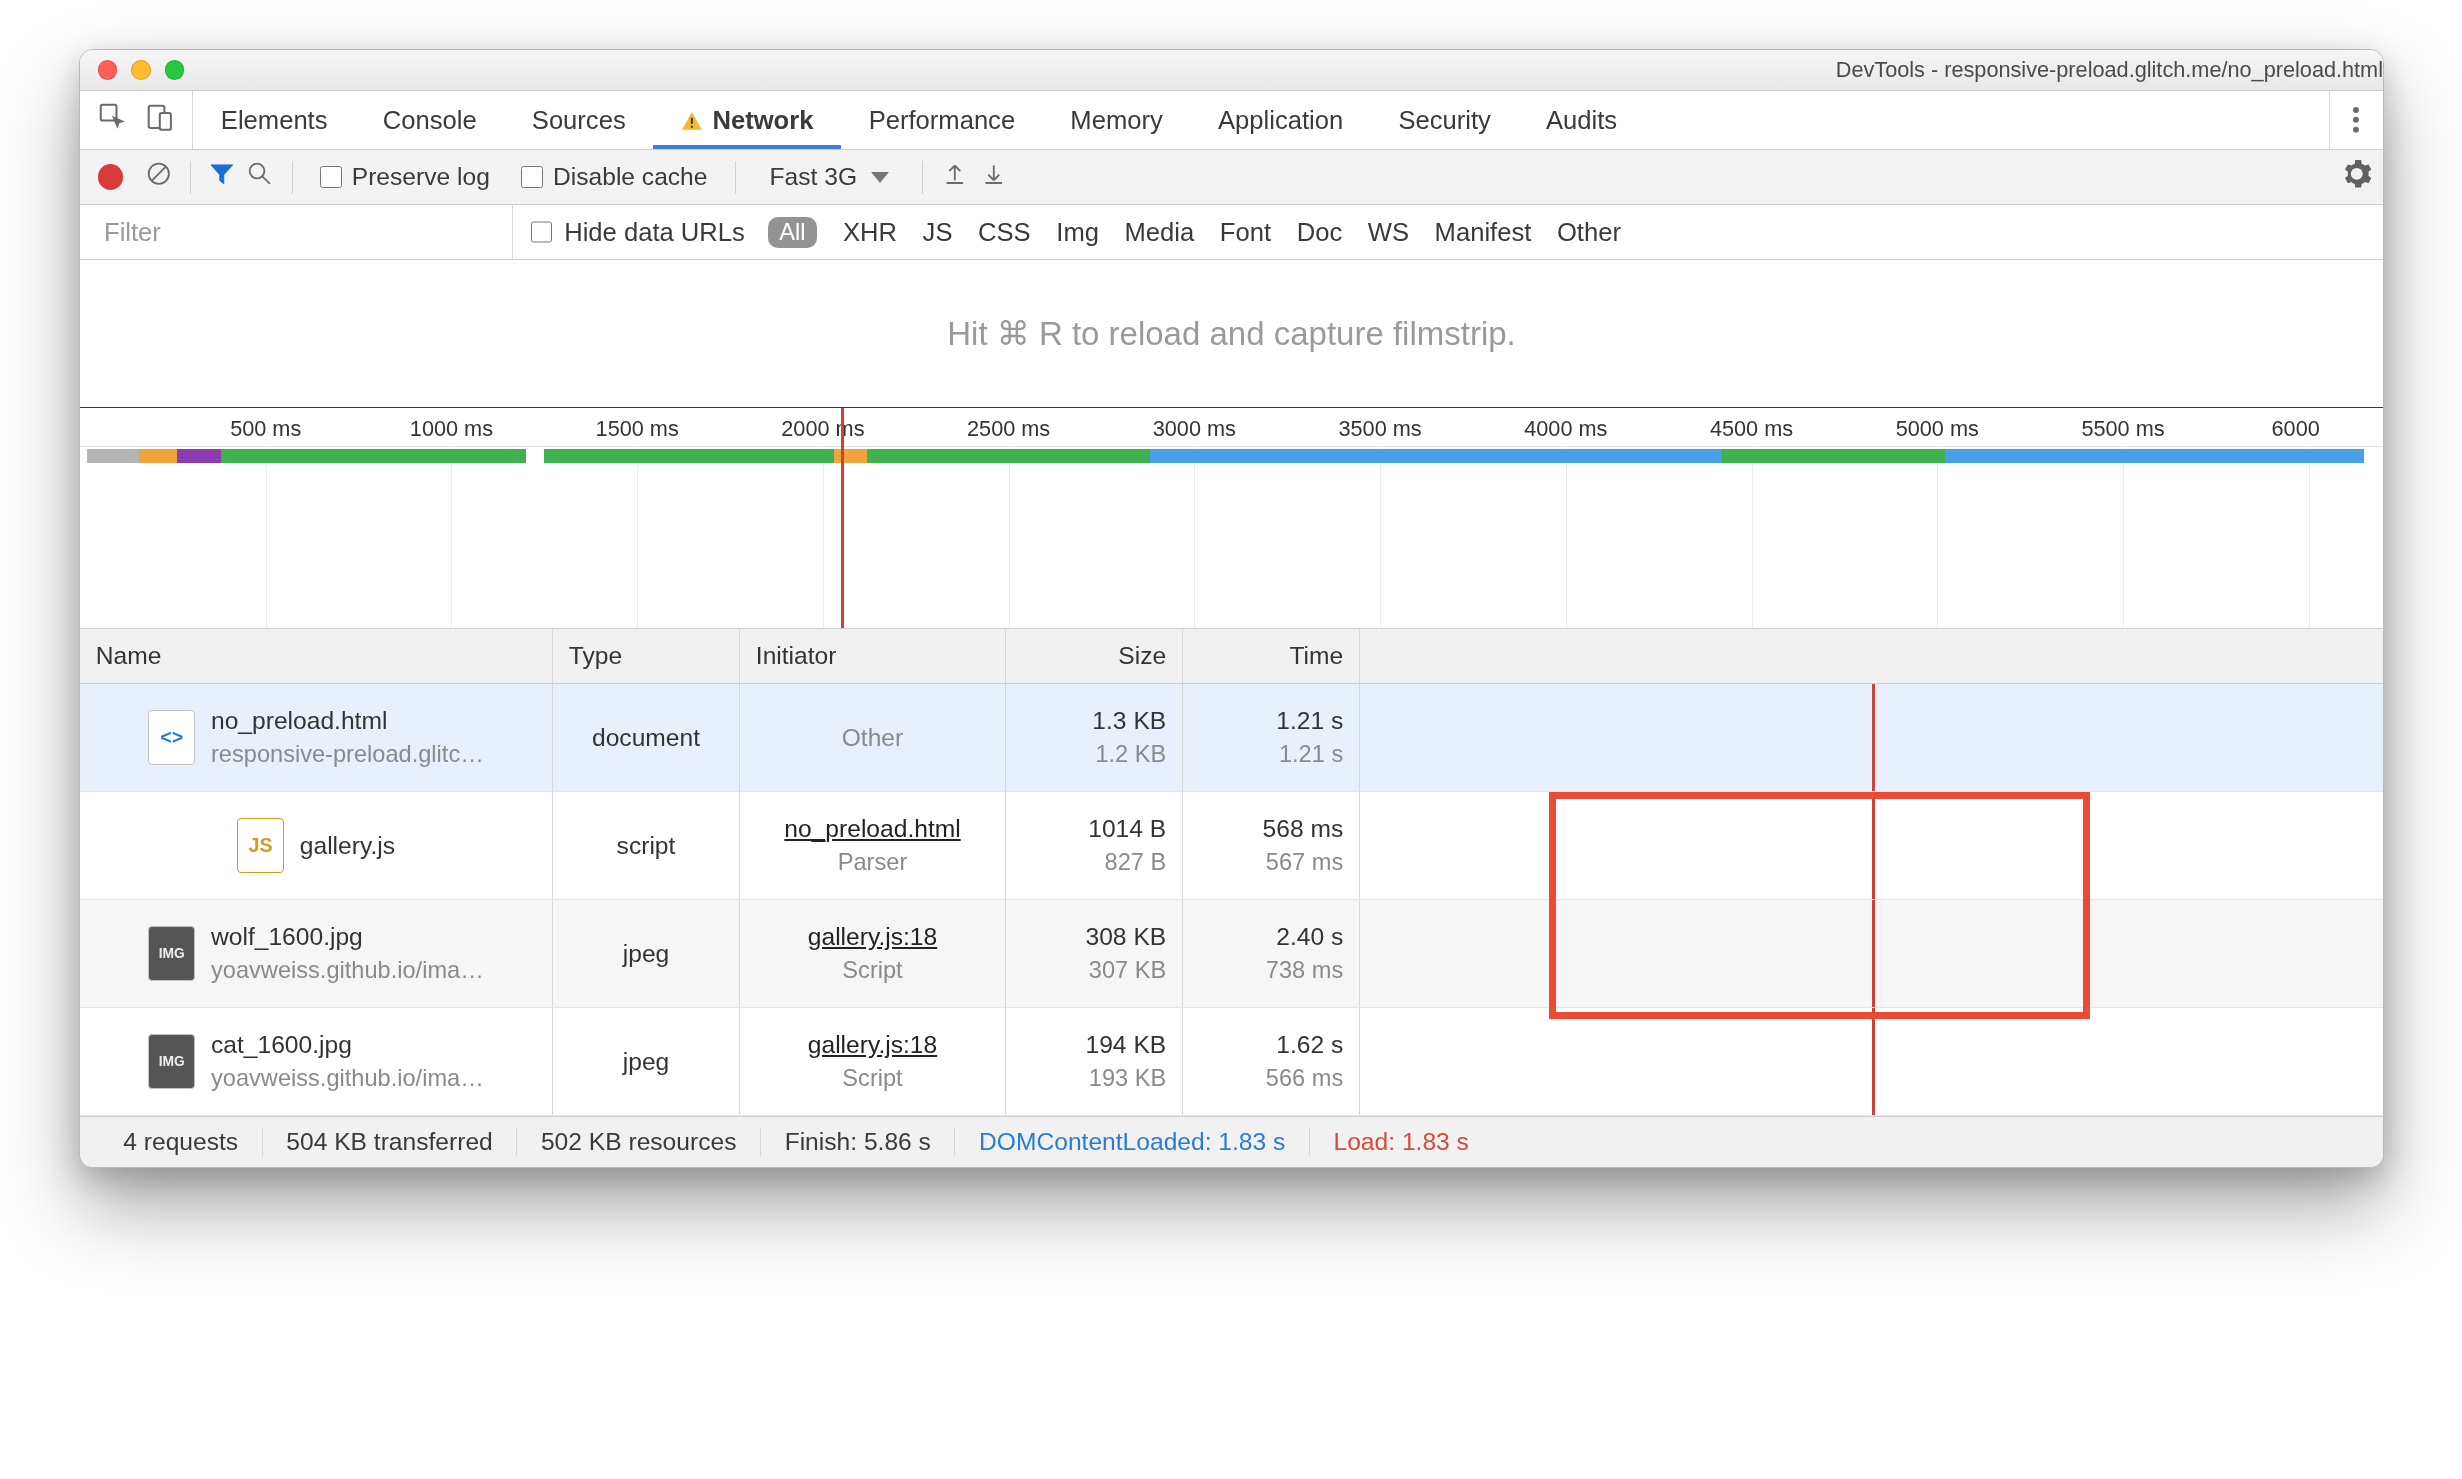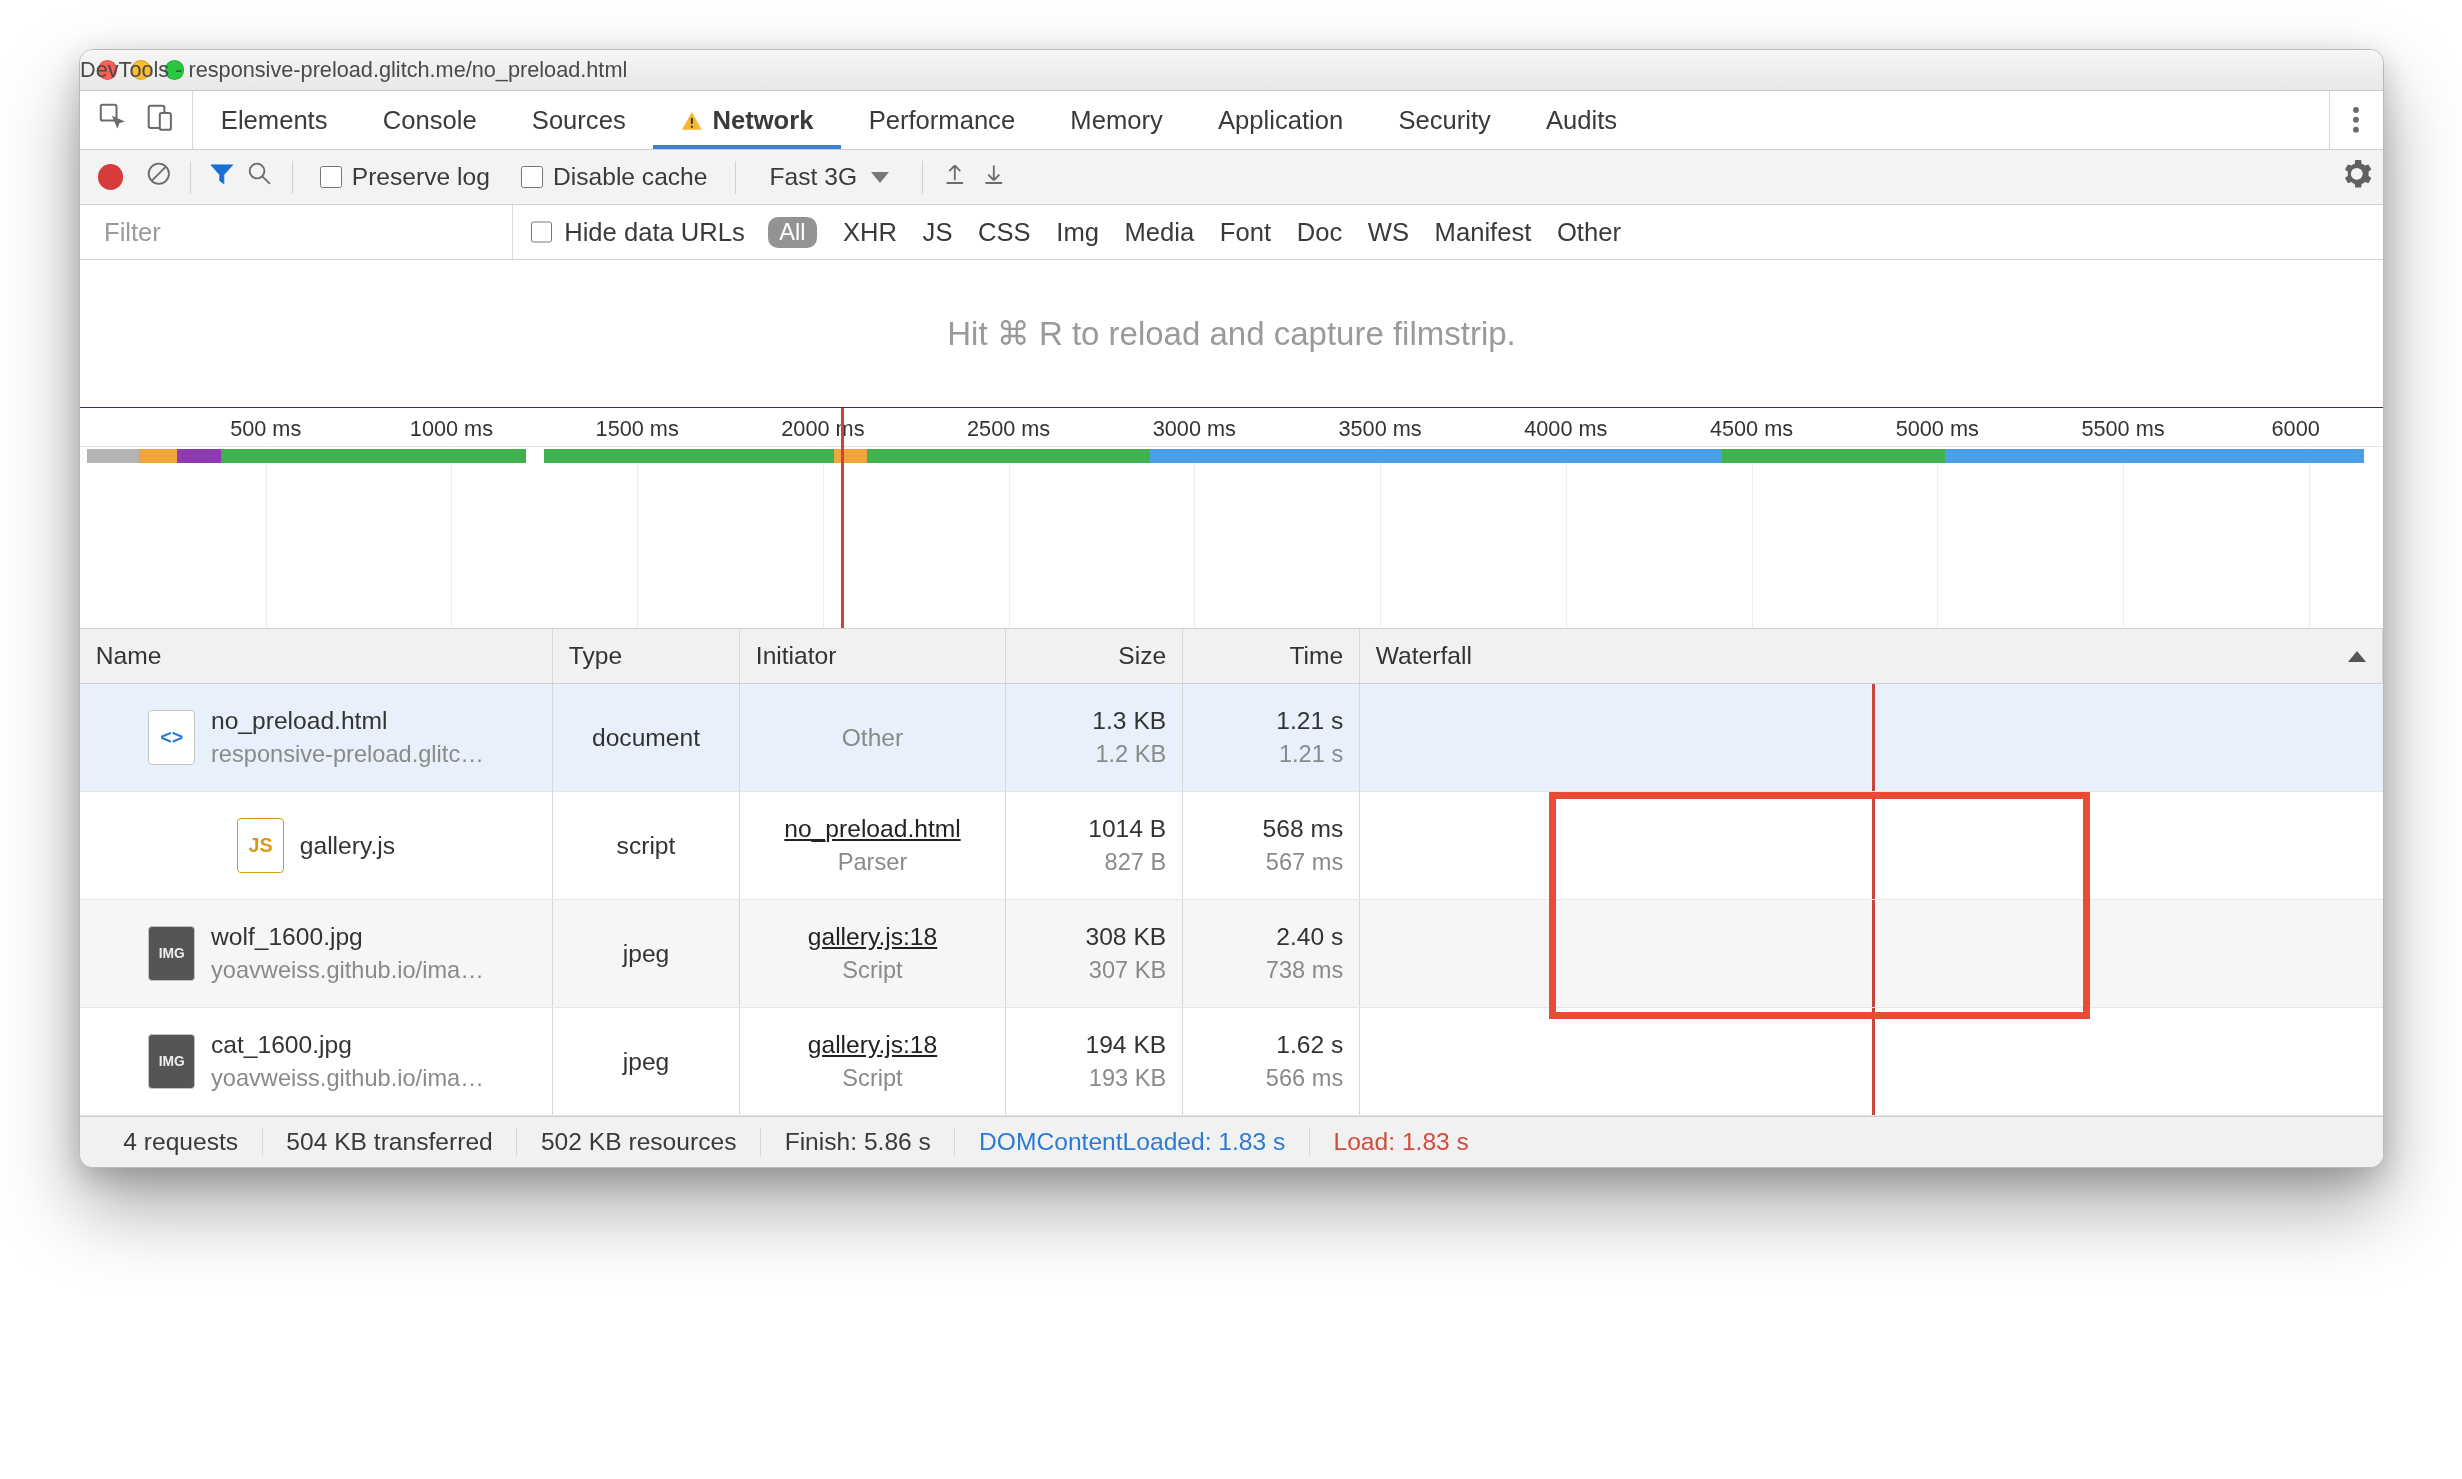--- a/index.html
+++ b/index.html
@@ -9,21 +9,21 @@
   width: 2305px; margin: 49px auto 0; background: #fff;
   border: 1px solid #b9b9b9; border-radius: 13.8px; overflow: hidden;
   box-shadow: 0 39px 79px rgba(0,0,0,0.35), 0 9.9px 29.6px rgba(0,0,0,0.18);
   position: relative;
 }
 
 .titlebar { height: 41px; background: linear-gradient(#f6f6f6,#e8e8e8); border-bottom: 1px solid #c9c9c9; display:flex; align-items:center; position:relative; }
 .traffic { display:flex; gap:13.8px; margin-left:17.7px; }
 .dot { width:19.7px; height:19.7px; border-radius:50%; border:1px solid rgba(0,0,0,0.15); }
 .dot.red{background:#ff5f57;} .dot.yellow{background:#febc2e;} .dot.green{background:#28c840;}
-.titlebar-title { position:absolute; left:0; right:0; text-align:left; font-size:21.7px; color:#4a4a4a; }
+.titlebar-title { position:absolute; left:0; right:0; text-align:right; font-size:21.7px; color:#4a4a4a; }
 
 
 .panel-tabs { height:59px; border-bottom:1px solid #cfcfcf; display:flex; align-items:stretch; font-size:25.6px; color:#3a3a3a; }
 .inspect-group { display:flex; align-items:center; padding:0 17.7px; gap:17.7px; border-right:1px solid #d8d8d8; }
 .isvg { width:29.6px; height:29.6px; stroke:#6b6b6b; stroke-width:2.2; fill:none; }
 .tabs { display:flex; align-items:stretch; }
 .tab { padding:0 27.6px; display:flex; align-items:center; gap:9.9px; cursor:pointer; }
 .tab.active { font-weight:600; border-bottom:4.9px solid #3f7fdb; margin-top:4.9px; }
 .tab-warn svg { width:21.7px; height:21.7px; }
 .tabs-spacer { flex:1; }
@@ -306,24 +306,20 @@
           </div>
       <div class="ncol col-init">
             <span>Initiator</span>
           </div>
       <div class="ncol col-size">
             <span>Size</span>
           </div>
       <div class="ncol col-time">
             <span>Time</span>
           </div>
-      <div class="ncol col-wf">
-        <span>Waterfall</span>
-        <span class="sort-tri"></span>
-      </div>
     </div>
     <div id="nrows" style="position:relative;">
           <div class="nrow selected">
             <div class="ncol col-name">
               <div class="ficon doc">&lt;&gt;</div>
               <div class="namecol-text">
                 <span>no_preload.html</span>
                 <span class="sub">responsive-preload.glitc…</span>
               </div>
             </div>

